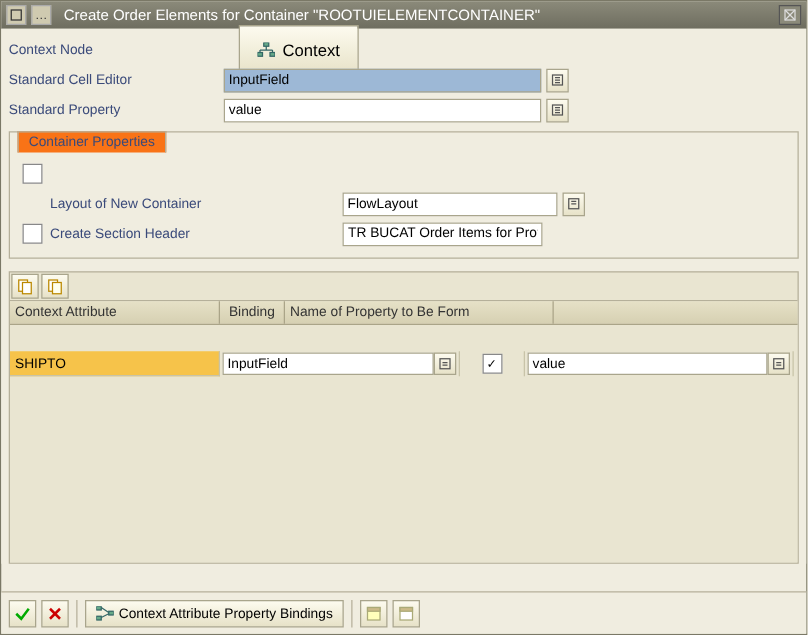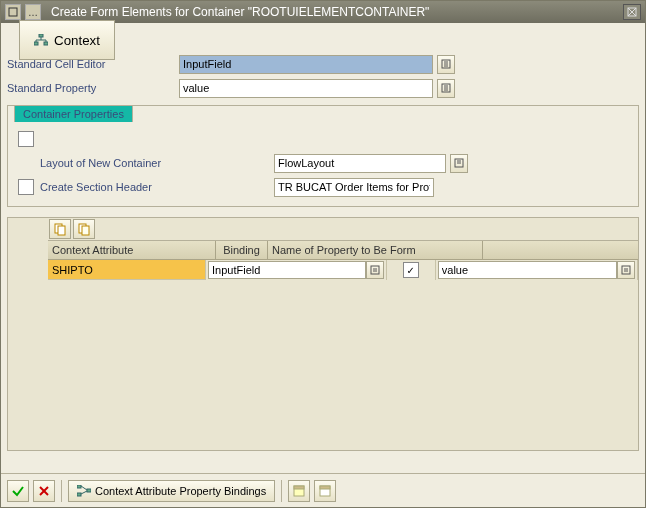--- a/index.html
+++ b/index.html
@@ -11,31 +11,31 @@
   .titlebar .closebtn { width: 18px; height: 16px; background: #8b8a7a; border: 1px solid #555; display: inline-flex; align-items: center; justify-content: center; }
   .content { flex: 1; display: flex; flex-direction: column; background: #f0ede0; padding: 6px 6px 0 6px; gap: 2px; }
   .row { display: flex; align-items: center; height: 22px; gap: 4px; }
   .label { width: 168px; color: #3a4a7a; font-size: 11px; }
   .textinput { height: 19px; border: 1px solid #a9a58c; background: #fff; padding: 1px 3px; font-size: 11px; color: #000; }
   .textinput.sel { background: #9db8d6; }
   .textinput.ro { background: #f7f4e6; }
   .dropbtn { width: 18px; height: 19px; border: 1px solid #a9a58c; background: linear-gradient(#fdfbef,#e7e2c8); display: inline-flex; align-items: center; justify-content: center; }
   .ctxbtn { height: 40px; border: 1px solid #a9a58c; background: linear-gradient(#fdfbef,#e7e2c8); display: inline-flex; align-items: center; gap: 6px; padding: 0 14px; cursor: pointer; }
   .panel { border: 1px solid #b5b09a; background: #f0ede0; margin-top: 4px; padding: 4px 6px 8px 6px; position: relative; }
-  .panel .tabhdr { position: absolute; top: -1px; left: 6px; background: #14b8a6; border: 1px solid #b5b09a; border-bottom: none; padding: 2px 8px; font-size: 11px; color: #3a4a7a; }
+  .panel .tabhdr { position: absolute; top: -1px; left: 6px; background: #f97316; border: 1px solid #b5b09a; border-bottom: none; padding: 2px 8px; font-size: 11px; color: #3a4a7a; }
   .panel .inner { padding-top: 18px; display: flex; flex-direction: column; gap: 2px; }
   .cbcell { width: 16px; height: 16px; border: 1px solid #888; background: #fff; display: inline-flex; align-items: center; justify-content: center; font-size: 10px; color: #000; }
   .choicelabel { width: 252px; color: #3a4a7a; margin-left: 4px; display: flex; align-items: center; gap: 6px; }
-  .gridwrap { border: 1px solid #b5b09a; margin-top: 8px; flex: 1; display: flex; flex-direction: column; background: #e9e5d1; padding-left: 40px; }
+  .gridwrap { border: 1px solid #b5b09a; margin-top: 8px; flex: 1; display: flex; flex-direction: column; background: #e9e5d1; }
   .toolbar { display: flex; gap: 2px; padding: 1px; border-bottom: 1px solid #b5b09a; }
   .tbtn { width: 22px; height: 20px; border: 1px solid #a9a58c; background: linear-gradient(#fdfbef,#e7e2c8); display: inline-flex; align-items: center; justify-content: center; cursor: pointer; }
   .gridhdr { display: flex; background: linear-gradient(#e6e1c7,#d6d0b2); border-bottom: 1px solid #aaa488; }
   .gridhdr .hcell { border-right: 1px solid #aaa488; padding: 2px 4px; color: #333; font-size: 11px; height: 18px; display: flex; align-items: center; overflow: hidden; white-space: nowrap; }
   .gridbody { flex: 1; background: #e9e5d1; }
-  .gridrow { display: flex; height: 20px; }
+  .gridrow { display: flex; height: 20px; margin-top: 21px; }
   .gcell { border-right: 1px solid #c8c3a8; display: flex; align-items: center; padding: 0 2px; }
   .gcell.sel { background: #f6c34a; border-bottom: 1px solid #c8c3a8; }
   .gcell .cellinput { flex: 1; height: 18px; border: 1px solid #a9a58c; background: #fff; padding: 0 3px; font-size: 11px; }
   .col1 { width: 168px; }
   .col2 { width: 192px; }
   .col3 { width: 52px; justify-content: center; }
   .col4 { width: 215px; }
   .footer { height: 34px; border-top: 1px solid #b5b09a; background: #f0ede0; display: flex; align-items: center; padding: 0 6px; gap: 4px; margin-top: 22px; }
   .fbtn { height: 22px; min-width: 22px; border: 1px solid #a9a58c; background: linear-gradient(#fdfbef,#e7e2c8); display: inline-flex; align-items: center; justify-content: center; padding: 0 2px; cursor: pointer; }
   .fbtn.text { padding: 0 8px; gap: 4px; font-size: 11px; }
@@ -46,33 +46,34 @@
 <body>
 
 <div class="window">
   <div class="titlebar">
     <span class="tbicon">
       <svg width="10" height="10" viewBox="0 0 10 10">
           <rect x="1" y="1" width="8" height="8" fill="none" stroke="#333"></rect>
         </svg>
     </span>
     <span class="tbicon">…</span>
-    <span class="title">Create Form Elements for Container "ROOTUIELEMENTCONTAINER"</span>
+    <span class="title">Create Order Elements for Container "ROOTUIELEMENTCONTAINER"</span>
     <span class="closebtn">
       <svg width="10" height="10" viewBox="0 0 10 10">
           <rect x="1" y="1" width="8" height="8" fill="none" stroke="#ddd"></rect>
           <line x1="1" y1="1" x2="9" y2="9" stroke="#ddd"></line>
           <line x1="9" y1="1" x2="1" y2="9" stroke="#ddd"></line>
         </svg>
     </span>
   </div>
 
   <div class="content">
 
     <div class="row">
+      <span class="label">Context Node</span>
       <span style="width:8px"></span>
       <button class="ctxbtn">
         <span>
           <svg width="14" height="12" viewBox="0 0 14 12">
               <rect x="5" y="0" width="4" height="3" fill="#6a8" stroke="#366"></rect>
               <rect x="0" y="8" width="4" height="3" fill="#6a8" stroke="#366"></rect>
               <rect x="10" y="8" width="4" height="3" fill="#6a8" stroke="#366"></rect>
               <line x1="7" y1="3" x2="7" y2="6" stroke="#366"></line>
               <line x1="2" y1="6" x2="12" y2="6" stroke="#366"></line>
               <line x1="2" y1="6" x2="2" y2="8" stroke="#366"></line>

